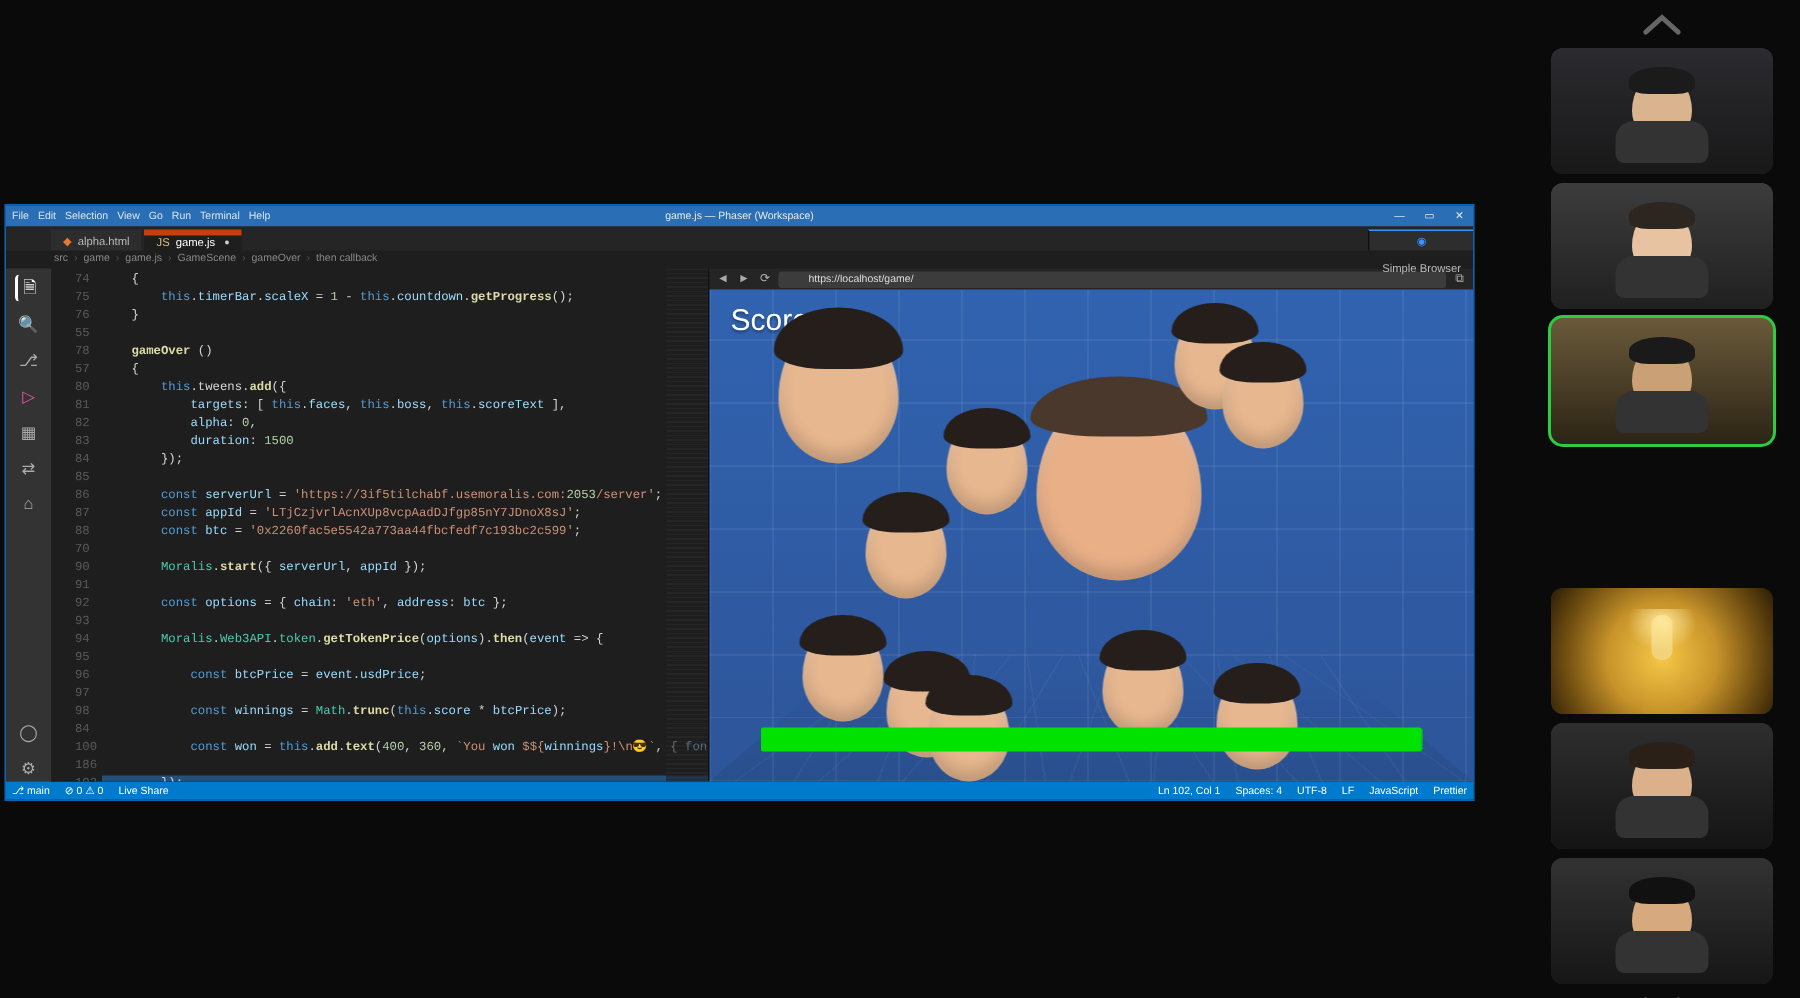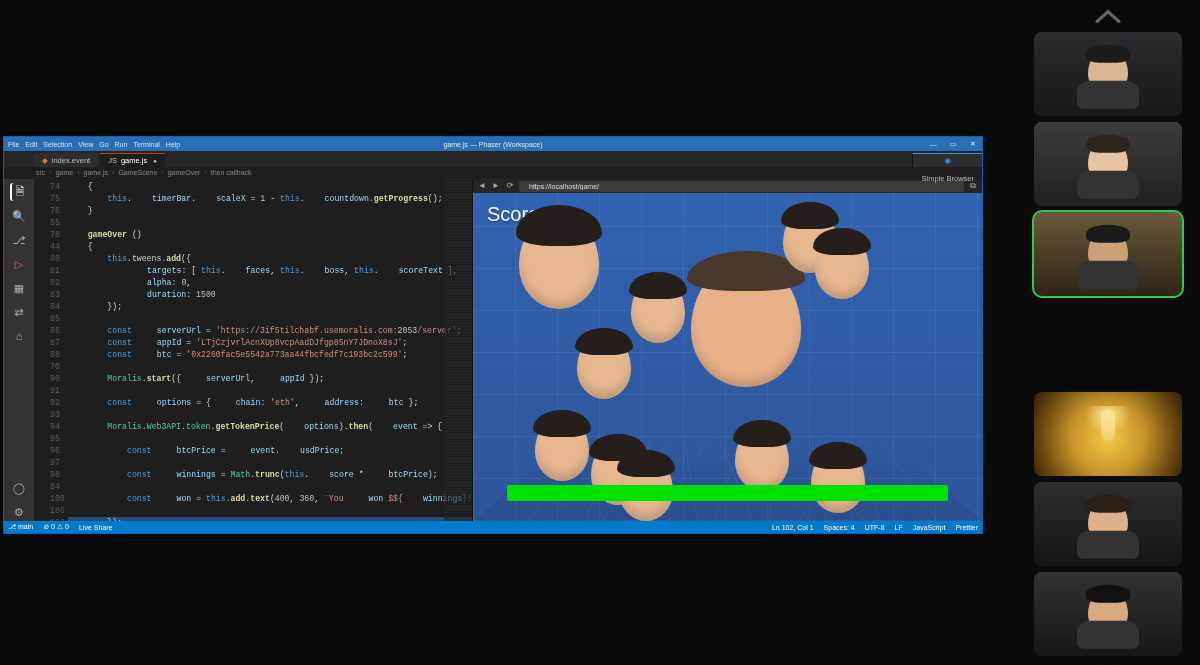--- a/index.html
+++ b/index.html
@@ -91,21 +91,21 @@
 
   .share .tabs {
     height:16px; background:#252526; display:flex; align-items:flex-end;
     padding-left:30px; gap:2px; position:relative;
   }
   .share .tabs .tab {
     height:14px; padding:0 8px; font-size:7.5px; line-height:14px;
     background:#2d2d2d; color:#bbb; border-top:1px solid transparent;
     display:flex; align-items:center; gap:4px;
   }
-  .share .tabs .tab.active { background:#1e1e1e; color:#fff; border-top:1px solid #c2410c; }
+  .share .tabs .tab.active { background:#1e1e1e; color:#fff; border-top:4px solid #c2410c; }
   .share .tabs .tab.dirty::after { content:"●"; font-size:6px; color:#ccc; margin-left:2px;}
   .share .tabs .right {
     position:absolute; right:0; top:0; height:16px;
     display:flex; align-items:flex-end;
   }
   .share .tabs .right .tab { background:#2d2d2d; }
   .share .tabs .right .tab.browser { border-top:1px solid #3794ff; }
 
   .breadcrumb {
     height:12px; padding:0 4px 0 32px; font-size:7px; color:#888;
@@ -142,21 +142,21 @@
   }
   .gutter div { height:12px; }
   .code {
     position:absolute; left:28px; right:0; top:0; bottom:0;
     padding:2px 0 0 6px; white-space:pre; color:#d4d4d4;
   }
   .code .ln { height:12px; display:block; }
   .code .hl { background:#264f78; display:inline-block; width:100%; }
   .tok-kw   { color:#569cd6; }
   .tok-fn   { color:#dcdcaa;font-weight:bold; }
-  .tok-prop { color:#9cdcfe;margin-left:20px; }
+  .tok-prop { color:#9cdcfe; }
   .tok-str  { color:#ce9178; }
   .tok-num  { color:#b5cea8; }
   .tok-type { color:#4ec9b0; }
 
   .minimap {
     position:absolute; right:0; top:0; bottom:0; width:28px;
     background:#1e1e1e; opacity:.6;
     background-image: repeating-linear-gradient(#2b2b2b 0 1px, transparent 1px 3px);
   }
 
@@ -165,21 +165,21 @@
     flex:1; display:flex; flex-direction:column; background:#1e1e1e;
     border-left:1px solid #111;
   }
   .urlbar {
     height:14px; background:#252526; display:flex; align-items:center;
     padding:0 4px; gap:4px;
   }
   .urlbar .navbtn { width:10px; height:10px; color:#aaa; font-size:8px; text-align:center; }
   .urlbar input {
     flex:1; height:11px; background:#3c3c3c; border:none; color:#ddd;
-    font-size:7px; padding:0 10px; border-radius:2px;
+    font-size:7px; padding:0 20px; border-radius:2px;
   }
   .game {
     flex:1; position:relative; overflow:hidden;
     background:
       linear-gradient(rgba(60,120,220,.15), rgba(60,120,220,.15)),
       repeating-linear-gradient(90deg, rgba(255,255,255,.07) 0 1px, transparent 1px 42px),
       repeating-linear-gradient(0deg,  rgba(255,255,255,.07) 0 1px, transparent 1px 42px),
       linear-gradient(#2f5fa8,#2b4f8e);
   }
   .game .perspective {
@@ -295,21 +295,21 @@
     <div class="winbtns">
       <span>—</span>
       <span>▭</span>
       <span>✕</span>
     </div>
   </div>
 
   <div class="tabs">
     <div class="tab">
       <span style="color:#e37933">◆</span>
-      <span>index.event</span>
+      <span>alpha.html</span>
     </div>
     <div class="tab active dirty">
       <span style="color:#e5c07b">JS</span>
       <span>game.js</span>
     </div>
     <div class="right">
       <div class="tab browser">
         <span style="color:#3794ff">◉</span>
         <span>Simple Browser</span>
         <span style="margin-left:4px;color:#999">×</span>
@@ -345,21 +345,21 @@
       <div class="aicon">⚙</div>
     </div>
 
     <div class="editor">
       <div class="gutter" id="gutter">
           <div>74</div>
           <div>75</div>
           <div>76</div>
           <div>55</div>
           <div>78</div>
-          <div>44</div>
+          <div>57</div>
           <div>80</div>
           <div>81</div>
           <div>82</div>
           <div>83</div>
           <div>84</div>
           <div>85</div>
           <div>86</div>
           <div>87</div>
           <div>88</div>
           <div>70</div>

